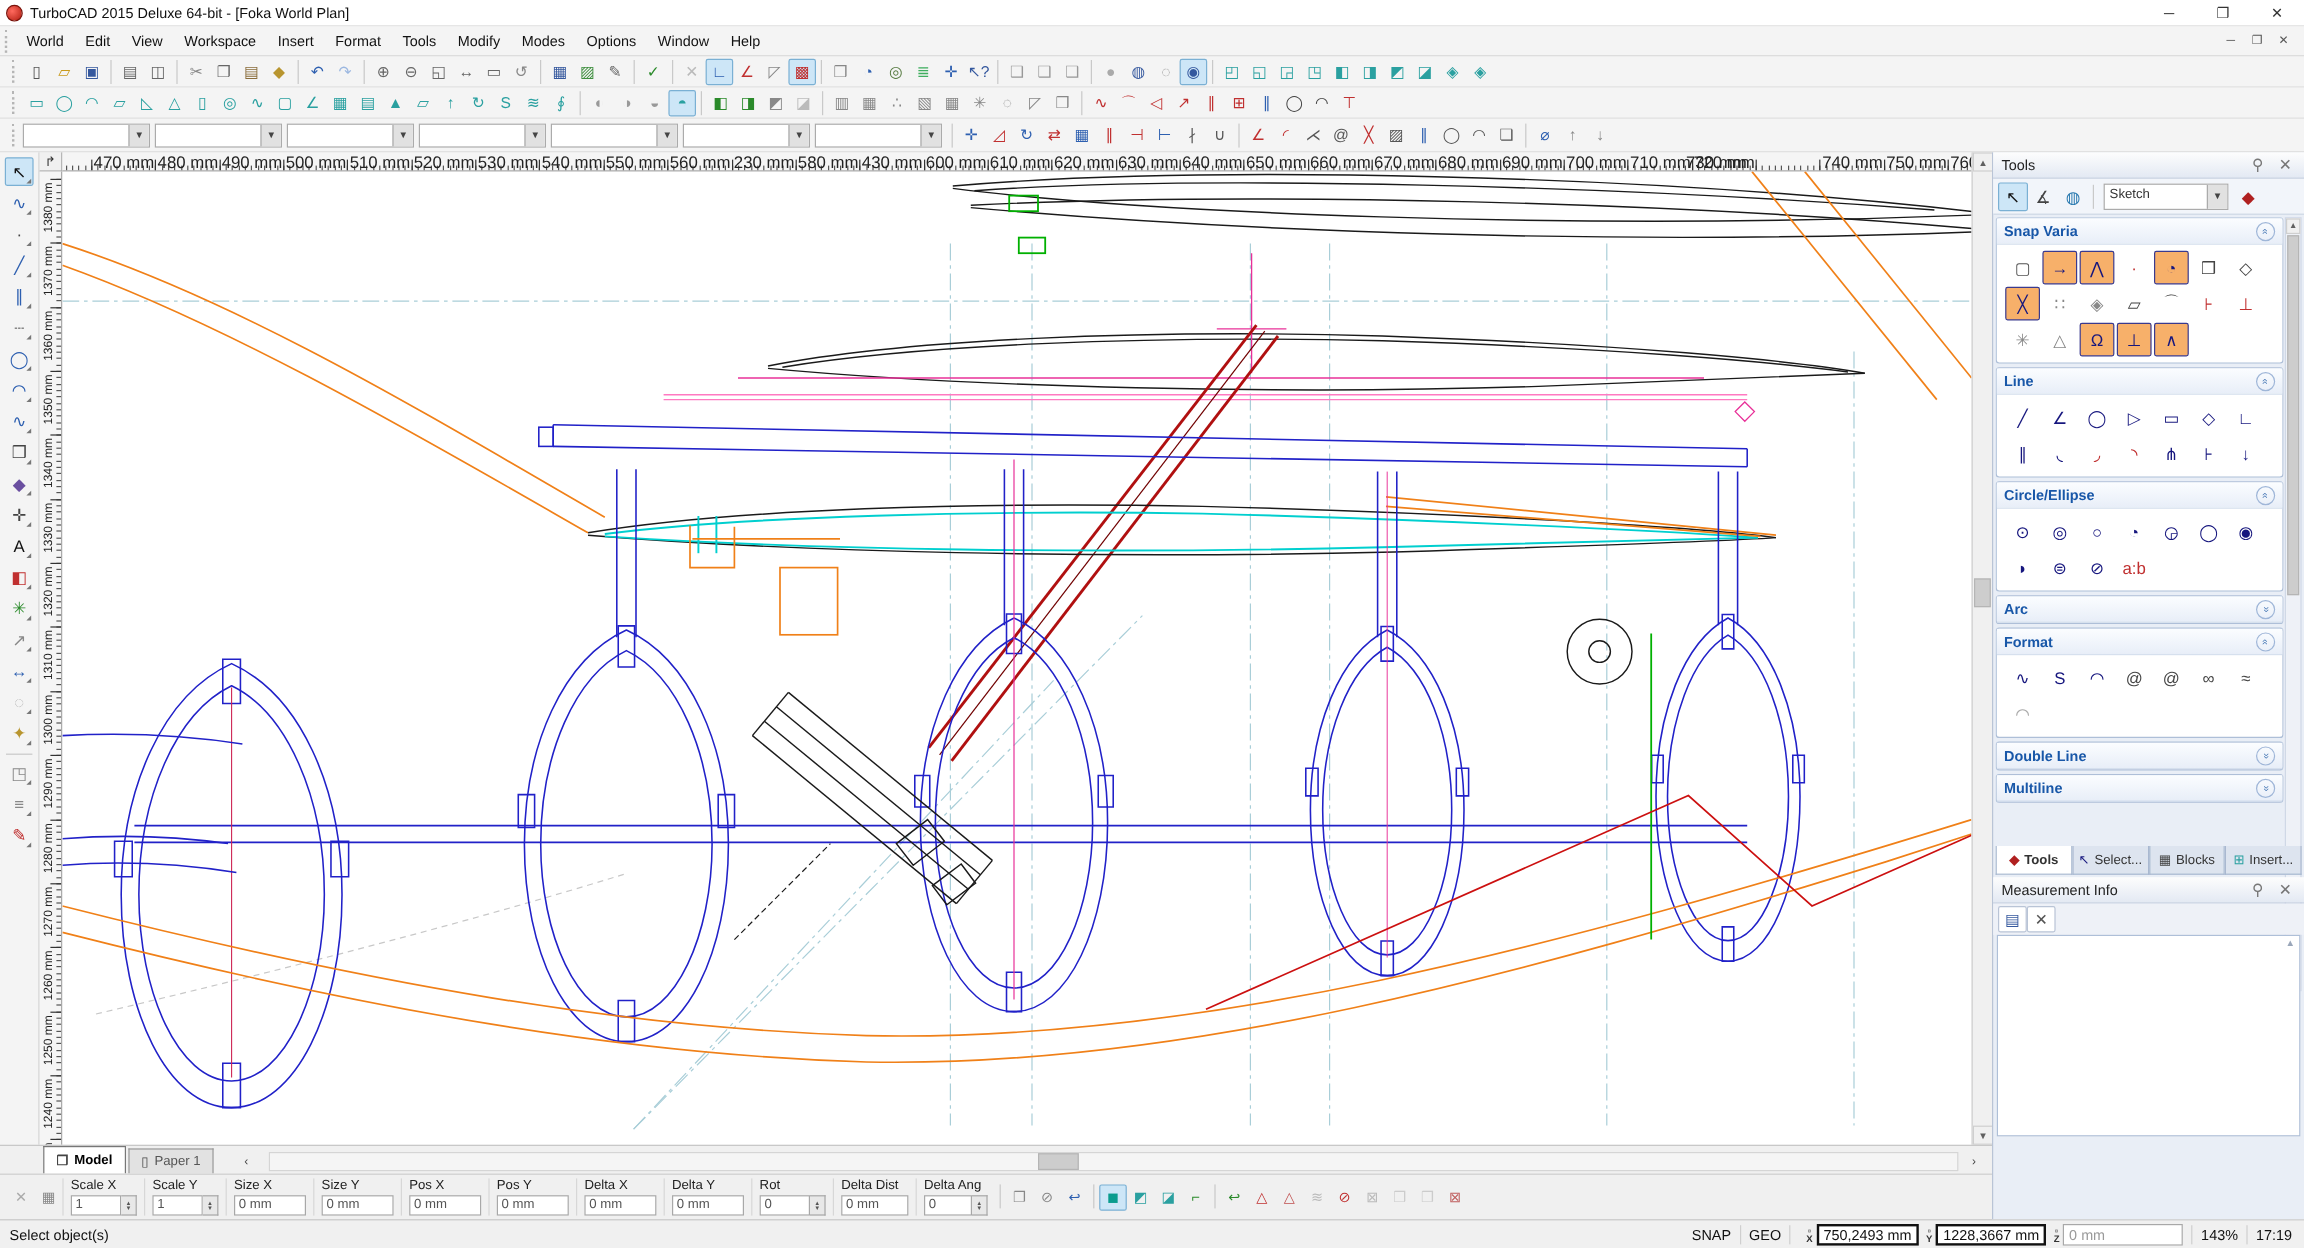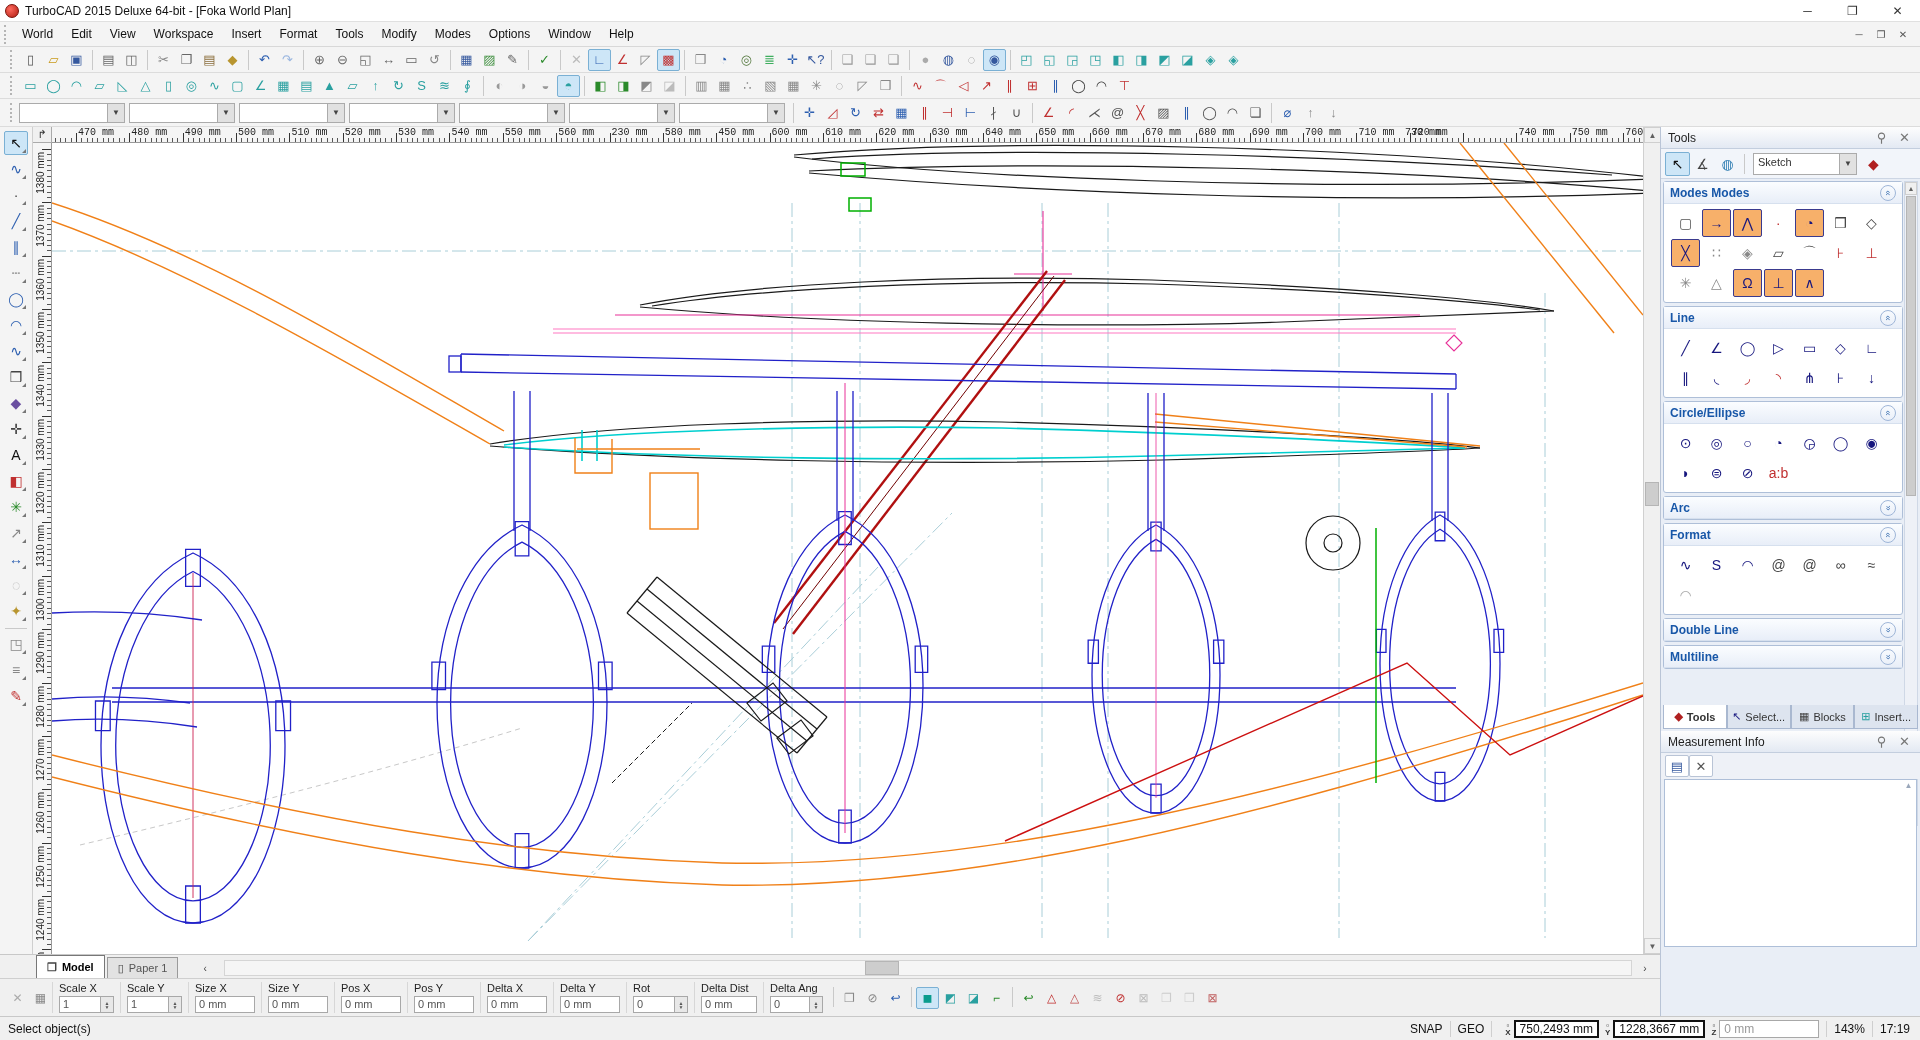--- a/index.html
+++ b/index.html
@@ -36,21 +36,21 @@
   #leftcol { left:0; top:127px; width:33px; height:827px; background:#f4f4f4; border-right:1px solid #cfcfcf; display:flex; flex-direction:column; align-items:center; padding-top:4px; }
   #leftcol .ic { width:24px; height:24px; margin-bottom:2px; font-size:14px; position:relative; }
   #leftcol .ic:after { content:""; position:absolute; right:1px; bottom:1px; border-left:4px solid transparent; border-bottom:4px solid #777; }
   #leftcol .hsep { width:22px; height:1px; background:#c9c9c9; margin:3px 0; }
 
   
   #corner { left:33px; top:127px; width:19px; height:16px; background:#f0f0f0; border-right:1px solid #aaa; border-bottom:1px solid #aaa; font-size:11px; color:#333; display:flex; align-items:center; justify-content:center; }
   #hruler { left:52px; top:127px; width:1591px; height:16px; background:#f5f5f5; border-bottom:1px solid #999; overflow:hidden; }
   #hruler .maj { position:absolute; bottom:0; width:1px; height:9px; background:#333; }
   #hruler .min { position:absolute; bottom:0; width:1px; height:4px; background:#555; }
-  #hruler .lab { position:absolute; top:0px; font-size:10px; color:#222; white-space:nowrap;font-family:Liberation Mono, monospace; }
+  #hruler .lab { position:absolute; top:0px; font-size:14px; color:#222; white-space:nowrap; }
   #vruler { left:33px; top:143px; width:19px; height:811px; background:#f5f5f5; border-right:1px solid #999; overflow:hidden; }
   #vruler .maj { position:absolute; right:0; height:1px; width:9px; background:#333; }
   #vruler .min { position:absolute; right:0; height:1px; width:4px; background:#555; }
   #vruler .lab { position:absolute; left:2px; font-size:10px; color:#222; writing-mode:vertical-rl; transform:rotate(180deg); white-space:nowrap; }
 
   
   #canvas { left:52px; top:143px; width:1591px; height:811px; background:#ffffff; }
   #canvas svg { display:block; }
 
   
@@ -676,21 +676,21 @@
     <div class="lab" style="left: 399.45px;">540 mm</div>
     <div class="maj" style="left: 450.8px;"></div>
     <div class="lab" style="left: 452.8px;">550 mm</div>
     <div class="maj" style="left: 504.15px;"></div>
     <div class="lab" style="left: 506.15px;">560 mm</div>
     <div class="maj" style="left: 557.5px;"></div>
     <div class="lab" style="left: 559.5px;">230 mm</div>
     <div class="maj" style="left: 610.85px;"></div>
     <div class="lab" style="left: 612.85px; text-align: right;">580 mm</div>
     <div class="maj" style="left: 664.2px;"></div>
-    <div class="lab" style="left: 666.2px;">450 mm</div>
+    <div class="lab" style="left: 666.2px;">430 mm</div>
     <div class="maj" style="left: 717.55px;"></div>
     <div class="lab" style="left: 719.55px;">600 mm</div>
     <div class="maj" style="left: 770.9px;"></div>
     <div class="lab" style="left: 772.9px;">610 mm</div>
     <div class="maj" style="left: 824.25px;"></div>
     <div class="lab" style="left: 826.25px;">620 mm</div>
     <div class="maj" style="left: 877.6px;"></div>
     <div class="lab" style="left: 879.6px;">630 mm</div>
     <div class="maj" style="left: 930.95px;"></div>
     <div class="lab" style="left: 932.95px;">640 mm</div>
@@ -1213,21 +1213,21 @@
       <div class="cval">Sketch</div>
         <div class="carr">▼</div>
     </div>
     <div id="palstyle-icon" style="display:flex;">
         <span class="ic" title="styles-manager" style="color: rgb(176, 32, 32);">◆</span>
       </div>
   </div>
   <div class="sections" id="palsections">
       <div class="sect">
         <div class="secthdr">
-          <span class="slab">Modes Modes</span>
+          <span class="slab">Snap Varia</span>
           <span class="chev" style="transform: rotate(90deg);">«</span>
         </div>
         <div class="sectbody">
           <span class="ic" title="snap-mouse" style="color: rgb(85, 85, 85);">▢</span>
           <span class="ic oact" title="snap-nearest" style="color: rgb(22, 22, 126);">→</span>
           <span class="ic oact" title="snap-vertex" style="color: rgb(22, 22, 126);">⋀</span>
           <span class="ic" title="snap-midpoint" style="color: rgb(192, 48, 48);">∙</span>
           <span class="ic oact" title="snap-arc-center" style="color: rgb(22, 22, 126);">◔</span>
           <span class="ic" title="snap-reference" style="color: rgb(68, 68, 68);">❒</span>
           <span class="ic" title="snap-quadrant" style="color: rgb(68, 68, 68);">◇</span>

